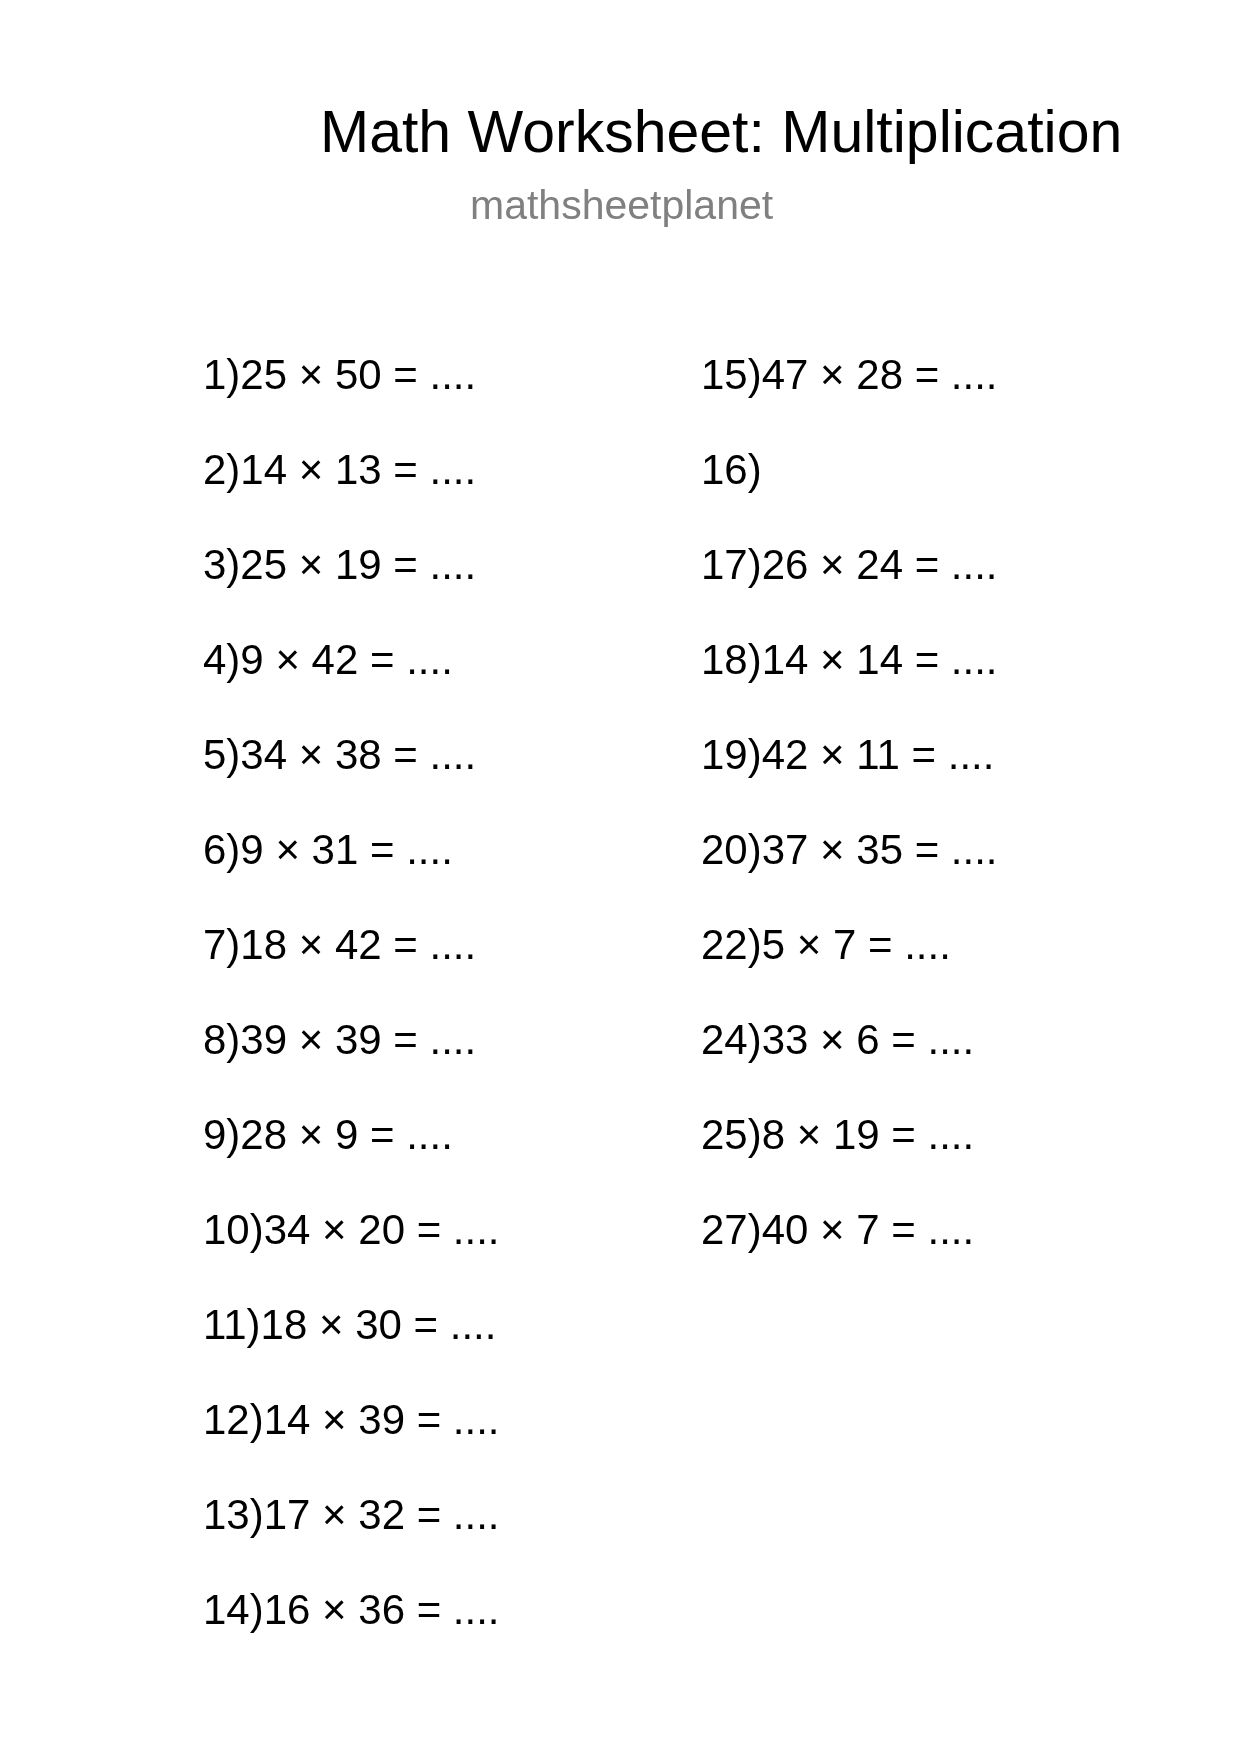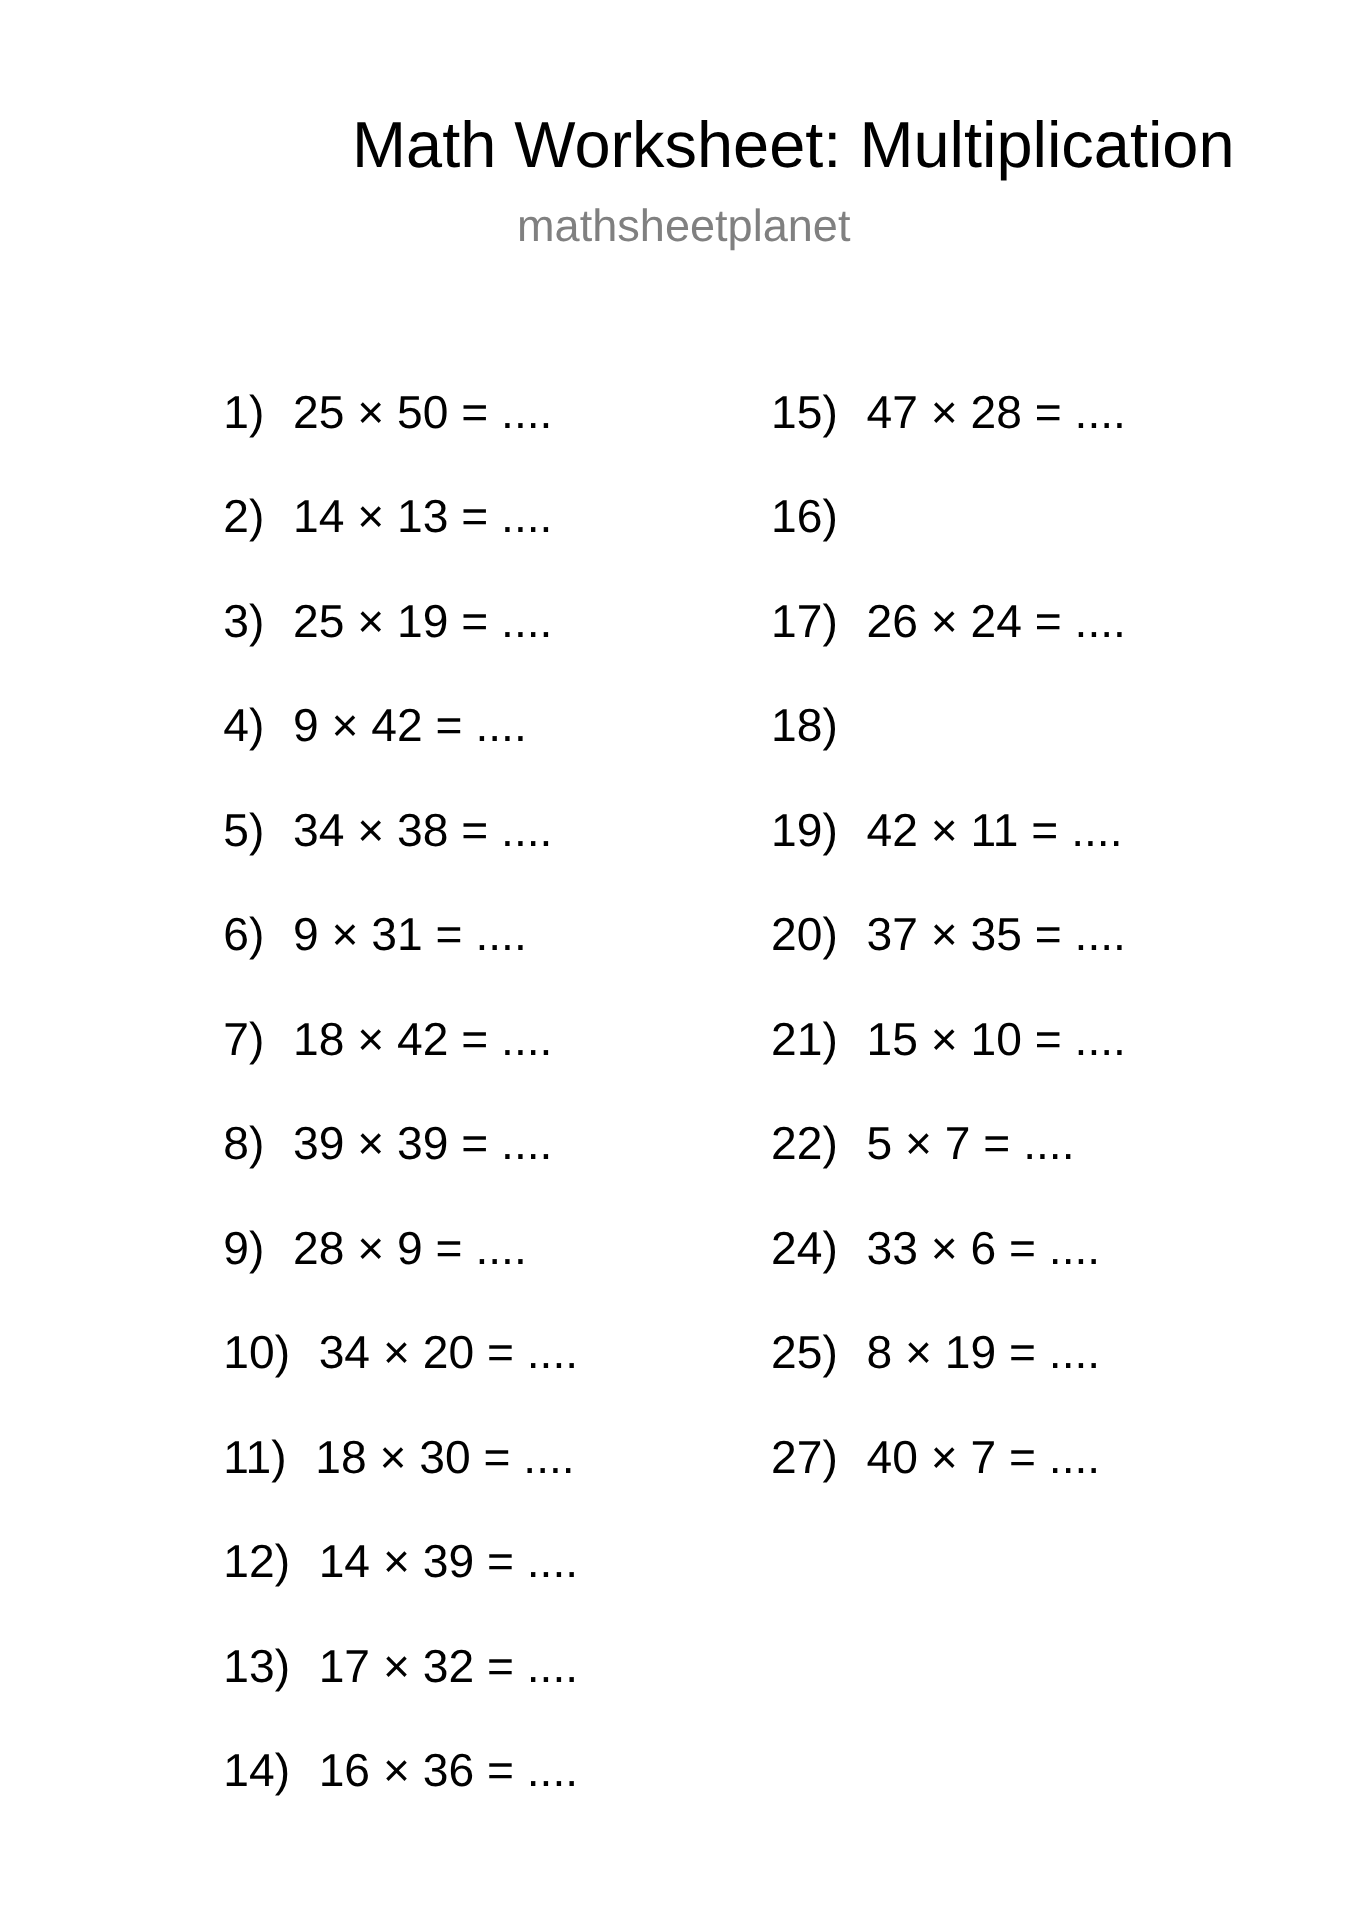--- a/index.html
+++ b/index.html
@@ -54,21 +54,20 @@
     line-height: 50px;
     white-space: nowrap;
     display: flex;
     align-items: flex-start;
   }
   .problem .num {
     display: inline-block;
   }
   .problem .expr {
     display: inline-block;
-    margin-left: 26px;
   }
 </style>
 </head>
 <body>
 
 <div class="page">
   <div class="title">Math Worksheet: Multiplication</div>
   <div class="subtitle">mathsheetplanet</div>
 
   <div class="column col-left">
@@ -137,32 +136,29 @@
       </div>
     <div class="problem">
         <span class="num">16)</span>
       </div>
     <div class="problem">
         <span class="num">17)</span>
         <span class="expr">26 × 24 = ....</span>
       </div>
     <div class="problem">
         <span class="num">18)</span>
+        <span class="expr">14 × 14 = ....</span>
       </div>
     <div class="problem">
         <span class="num">19)</span>
         <span class="expr">42 × 11 = ....</span>
       </div>
     <div class="problem">
         <span class="num">20)</span>
         <span class="expr">37 × 35 = ....</span>
-      </div>
-    <div class="problem">
-        <span class="num">21)</span>
-        <span class="expr">15 × 10 = ....</span>
       </div>
     <div class="problem">
         <span class="num">22)</span>
         <span class="expr">5 × 7 = ....</span>
       </div>
     <div class="problem">
         <span class="num">24)</span>
         <span class="expr">33 × 6 = ....</span>
       </div>
     <div class="problem">

